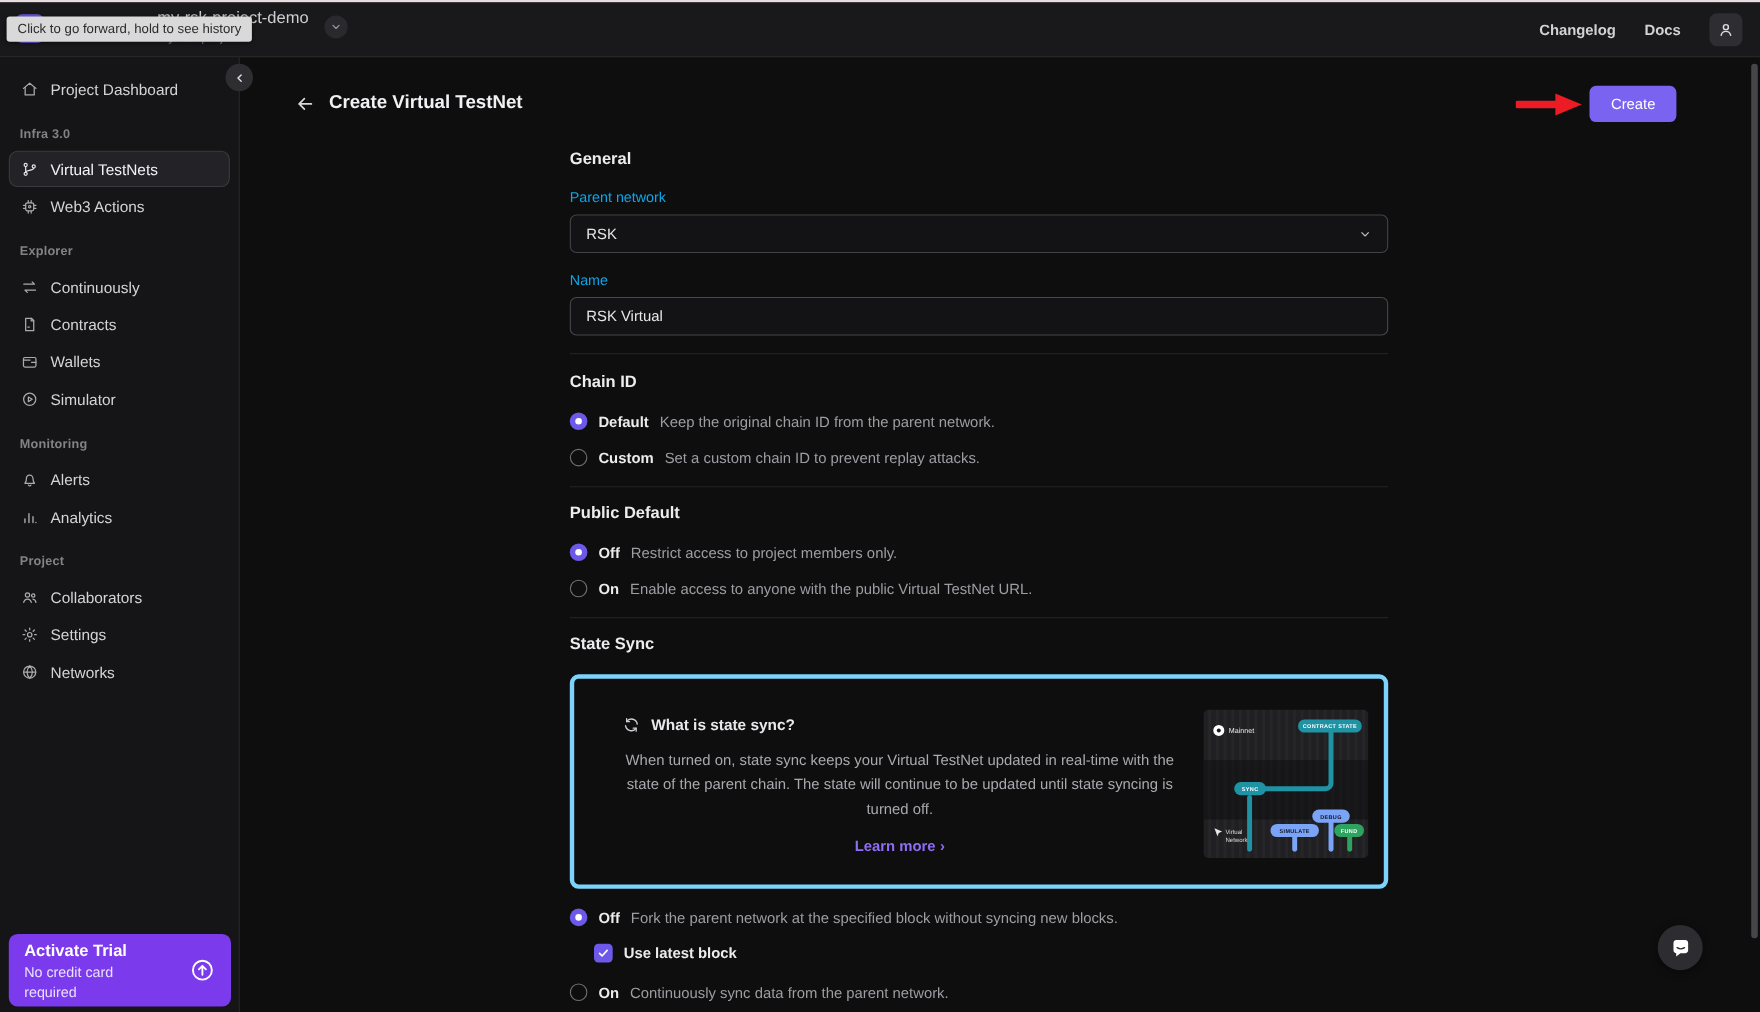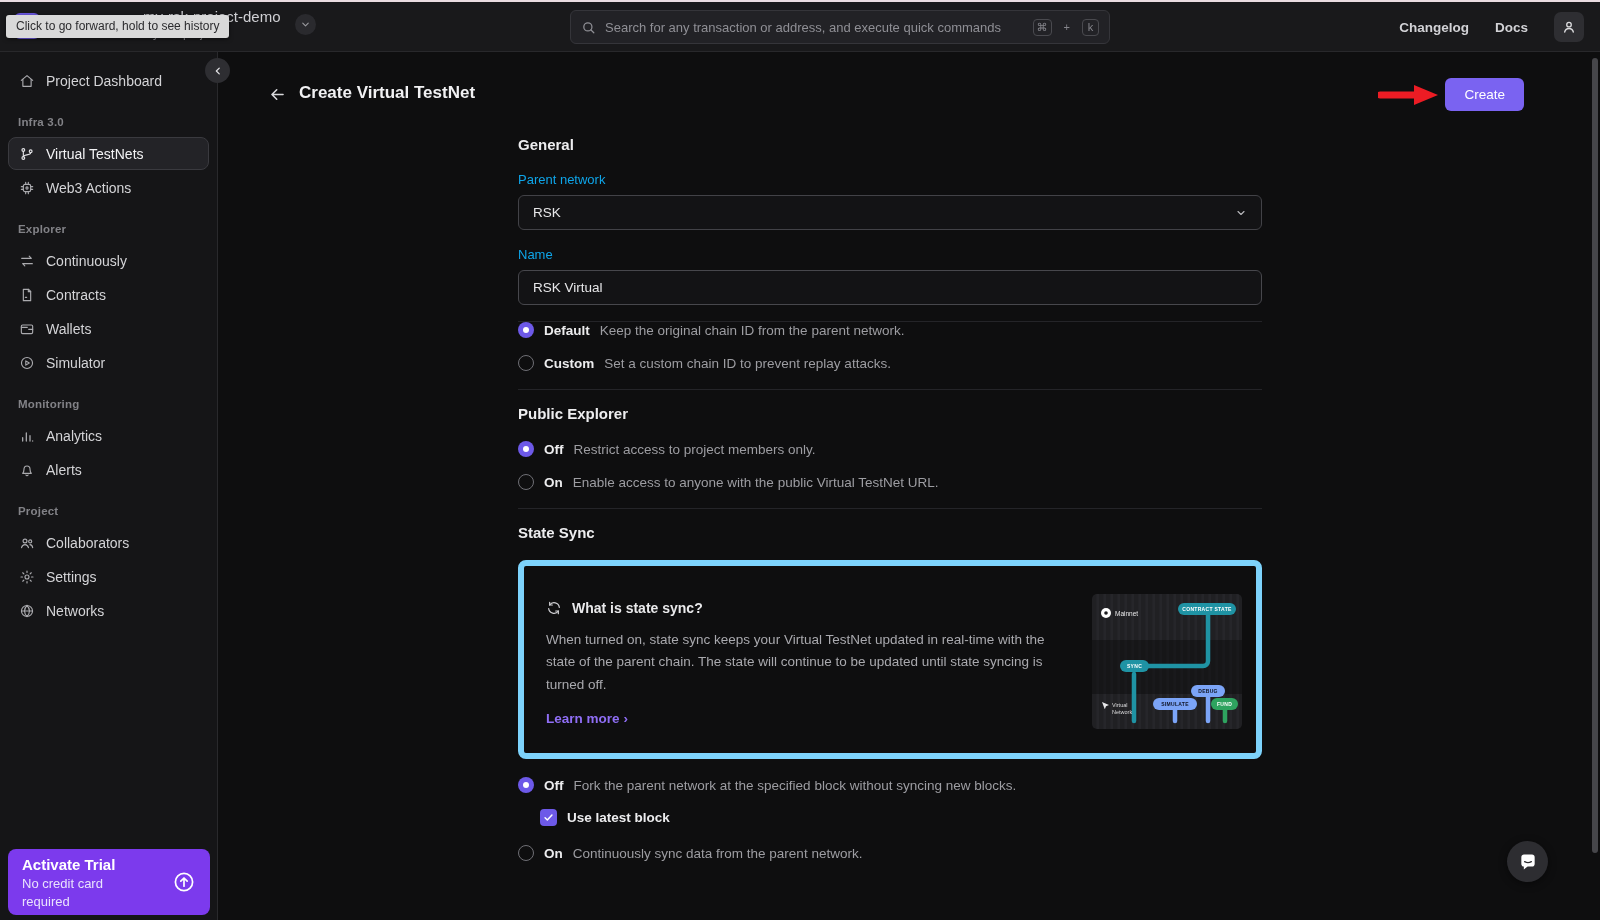--- a/index.html
+++ b/index.html
@@ -81,22 +81,22 @@
   .radio.checked::after { content:''; position:absolute; left:5px; top:5px; width:6px; height:6px;
     border-radius:50%; background:#ffffff; }
   .radio-label { font-size:13.5px; font-weight:700; color:#ececee; }
   .radio-desc { font-size:13.5px; color:#9d9da2; }
 
   .check-row { display:flex; align-items:center; gap:10px; margin-left:22px; }
   .checkbox { width:17px; height:17px; border-radius:4px; background:#6d59e8; display:flex;
     align-items:center; justify-content:center; color:#fff; cursor:pointer; flex:0 0 17px; }
   .check-label { font-size:13.5px; font-weight:700; color:#ececee; }
 
-  .info-card { border:6px solid #7dd3fc; border-radius:8px; padding:28px 14px 24px 22px;
-    display:flex; gap:24px; }
+  .info-card { border:4px solid #7dd3fc; border-radius:8px; padding:28px 14px 24px 44px;
+    display:flex; gap:24px;text-align:center; }
   .info-left { flex:1; padding-top:6px; }
   .info-title-row { display:flex; align-items:center; gap:10px; }
   .info-title { font-size:14px; font-weight:700; color:#e9e9eb; }
   .sync-icon { color:#cfcfd3; display:flex; }
   .info-body { margin-top:13px; font-size:13.5px; line-height:1.65; color:#a9a9ae; max-width:565px; }
   .learn-more { margin-top:15px; font-size:13.5px; font-weight:700; color:#8f6ef5; cursor:pointer;
     display:inline-flex; align-items:center; gap:4px; }
 
   .chat-fab { position:absolute; right:52px; bottom:38px; width:41px; height:41px; border-radius:50%;
     background:#2d2d31; display:flex; align-items:center; justify-content:center; cursor:pointer;
@@ -117,32 +117,20 @@
       <span class="project-title">my-rsk-project-demo</span>
       <span class="project-sub">my-rsk-project</span>
     </div>
     <span class="chev-circle">
       <svg width="11" height="11" viewBox="0 0 24 24" fill="none" stroke="currentColor" stroke-width="2.4" stroke-linecap="round" stroke-linejoin="round">
           <path d="M6 9l6 6 6-6"></path>
         </svg>
     </span>
   </div>
 
-  <div class="searchbar">
-    <span style="display:flex;color:#8f8f95;">
-      <svg width="15" height="15" viewBox="0 0 24 24" fill="none" stroke="currentColor" stroke-width="2" stroke-linecap="round">
-          <circle cx="11" cy="11" r="6.5"></circle>
-          <path d="M16 16l4.5 4.5"></path>
-        </svg>
-    </span>
-    <input type="text" placeholder="Search for any transaction or address, and execute quick commands" style="">
-    <span class="kbd">⌘</span>
-    <span class="kbd-plus">+</span>
-    <span class="kbd">k</span>
-  </div>
 
   <div class="topbar-right">
     <span class="top-link">Changelog</span>
     <span class="top-link">Docs</span>
     <span class="avatar-btn">
       <span style="display:flex;">
         <svg width="16" height="16" viewBox="0 0 24 24" fill="none" stroke="currentColor" stroke-width="2" stroke-linecap="round">
             <circle cx="12" cy="8.5" r="3.4"></circle>
             <path d="M5.5 19.5c.9-3.4 3.3-5.2 6.5-5.2s5.6 1.8 6.5 5.2"></path>
           </svg>
@@ -223,34 +211,34 @@
           <circle cx="12" cy="12" r="8.3"></circle>
           <path d="M10.2 8.8v6.4l5.2-3.2z"></path>
         </svg>
     </span>
     <span>Simulator</span>
   </div>
 
   <div class="nav-section-label">Monitoring</div>
   <div class="nav-item">
     <span class="nicon">
+      <svg viewBox="0 0 24 24" width="16" height="16" fill="none" stroke="currentColor" stroke-width="1.7" stroke-linecap="round" stroke-linejoin="round">
+          <path d="M5.5 17h13c-1.4-1.5-1.9-3-1.9-5.5 0-3.4-1.7-5.5-4.6-5.5S7.4 8.1 7.4 11.5c0 2.5-.5 4-1.9 5.5z"></path>
+          <path d="M10.4 19.6a1.8 1.8 0 0 0 3.2 0"></path>
+        </svg>
+    </span>
+    <span>Alerts</span>
+  </div>
+  <div class="nav-item">
+    <span class="nicon">
       <svg viewBox="0 0 24 24" width="16" height="16" fill="none" stroke="currentColor" stroke-width="1.9" stroke-linecap="round">
           <path d="M5.5 19.5v-5M11 19.5V7.5M16.5 19.5v-8M20.5 19.5h.01"></path>
         </svg>
     </span>
     <span>Analytics</span>
-  </div>
-  <div class="nav-item">
-    <span class="nicon">
-      <svg viewBox="0 0 24 24" width="16" height="16" fill="none" stroke="currentColor" stroke-width="1.7" stroke-linecap="round" stroke-linejoin="round">
-          <path d="M5.5 17h13c-1.4-1.5-1.9-3-1.9-5.5 0-3.4-1.7-5.5-4.6-5.5S7.4 8.1 7.4 11.5c0 2.5-.5 4-1.9 5.5z"></path>
-          <path d="M10.4 19.6a1.8 1.8 0 0 0 3.2 0"></path>
-        </svg>
-    </span>
-    <span>Alerts</span>
   </div>
 
   <div class="nav-section-label">Project</div>
   <div class="nav-item">
     <span class="nicon">
       <svg viewBox="0 0 24 24" width="16" height="16" fill="none" stroke="currentColor" stroke-width="1.7" stroke-linecap="round">
           <circle cx="9" cy="9" r="2.9"></circle>
           <path d="M3.8 19c.7-3 2.7-4.6 5.2-4.6s4.5 1.6 5.2 4.6"></path>
           <circle cx="16.8" cy="9.6" r="2.3"></circle>
           <path d="M16.4 14.5c2.3.3 3.7 1.9 4.1 4.5"></path>
@@ -323,34 +311,35 @@
         <svg width="12" height="12" viewBox="0 0 24 24" fill="none" stroke="currentColor" stroke-width="2.2" stroke-linecap="round" stroke-linejoin="round">
             <path d="M6 9l6 6 6-6"></path>
           </svg>
       </span>
     </div>
     <div class="field-label">Name</div>
     <input class="text-input" type="text" style="margin-bottom: 16px;" value="RSK Virtual">
     <hr class="divider">
 
     
+    <div class="sec-heading" style="margin:17px 0 19px;">Chain ID</div>
     <div class="radio-row" style="margin-bottom:17px;">
       <span class="radio checked"></span>
       <span class="radio-label">Default</span>
       <span class="radio-desc">Keep the original chain ID from the parent network.</span>
     </div>
     <div class="radio-row" style="margin-bottom:18px;">
       <span class="radio"></span>
       <span class="radio-label">Custom</span>
       <span class="radio-desc">Set a custom chain ID to prevent replay attacks.</span>
     </div>
     <hr class="divider">
 
     
-    <div class="sec-heading" style="margin:15px 0 19px;">Public Explorer</div>
+    <div class="sec-heading" style="margin:15px 0 19px;">Public Default</div>
     <div class="radio-row" style="margin-bottom:17px;">
       <span class="radio checked"></span>
       <span class="radio-label">Off</span>
       <span class="radio-desc">Restrict access to project members only.</span>
     </div>
     <div class="radio-row" style="margin-bottom:18px;">
       <span class="radio"></span>
       <span class="radio-label">On</span>
       <span class="radio-desc">Enable access to anyone with the public Virtual TestNet URL.</span>
     </div>

